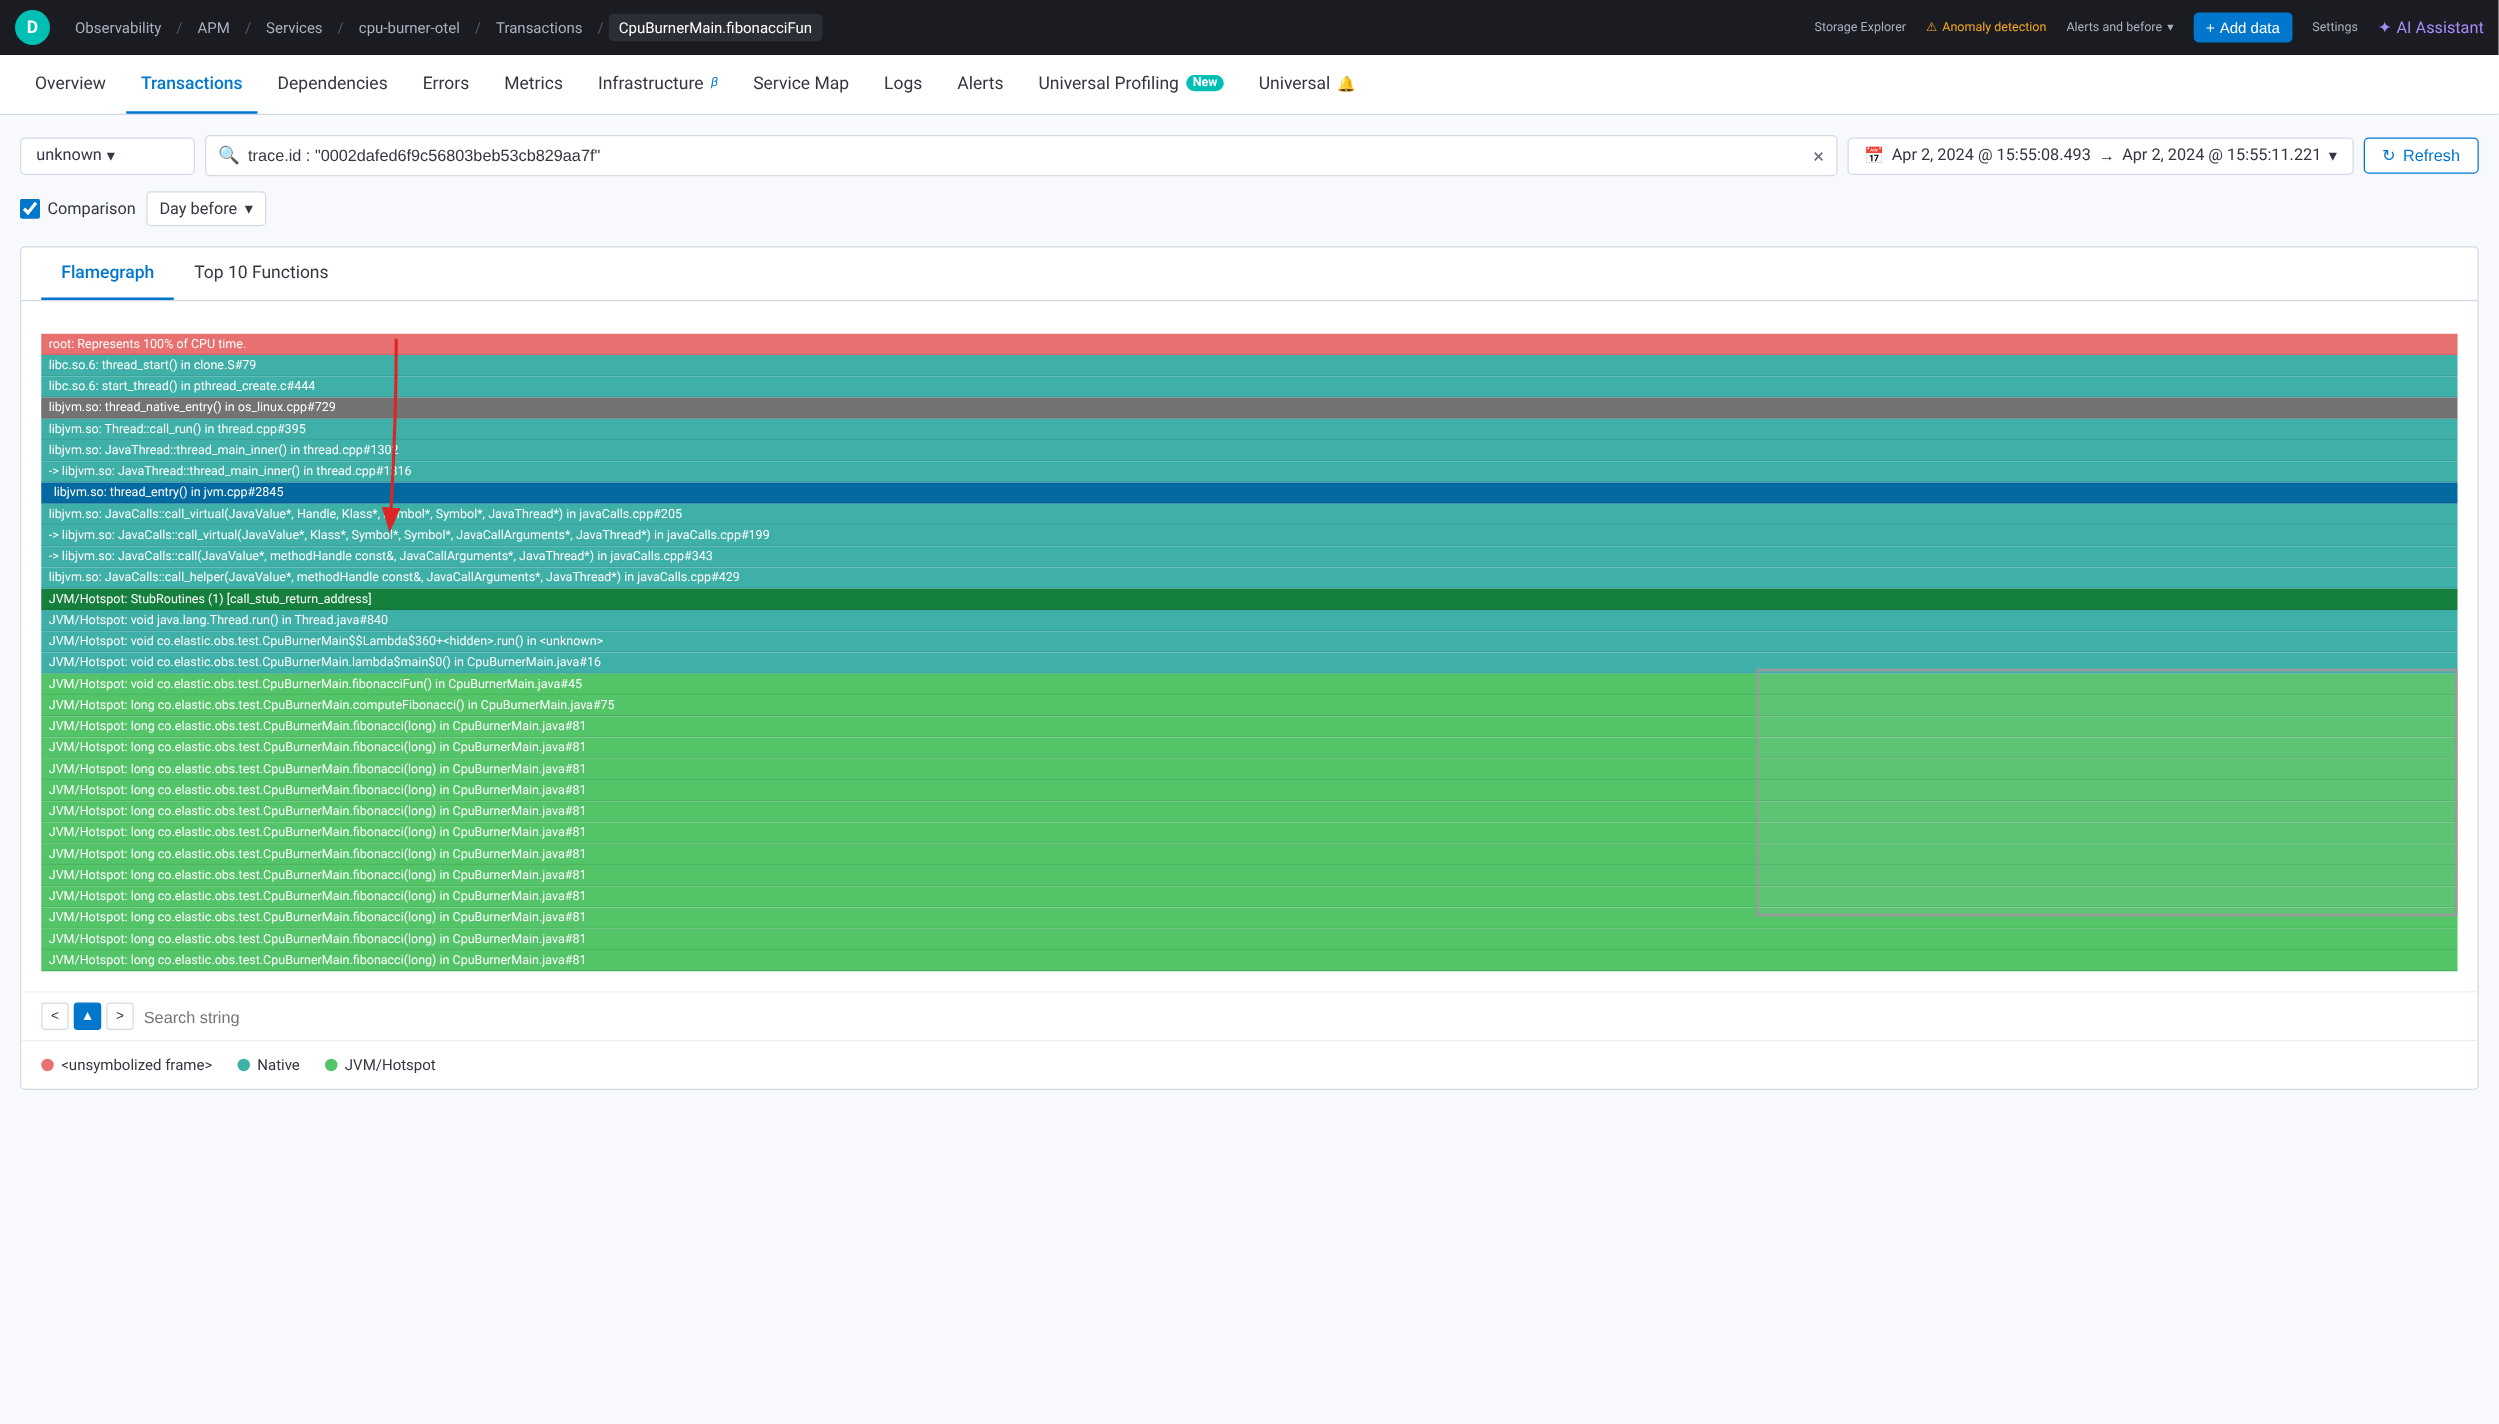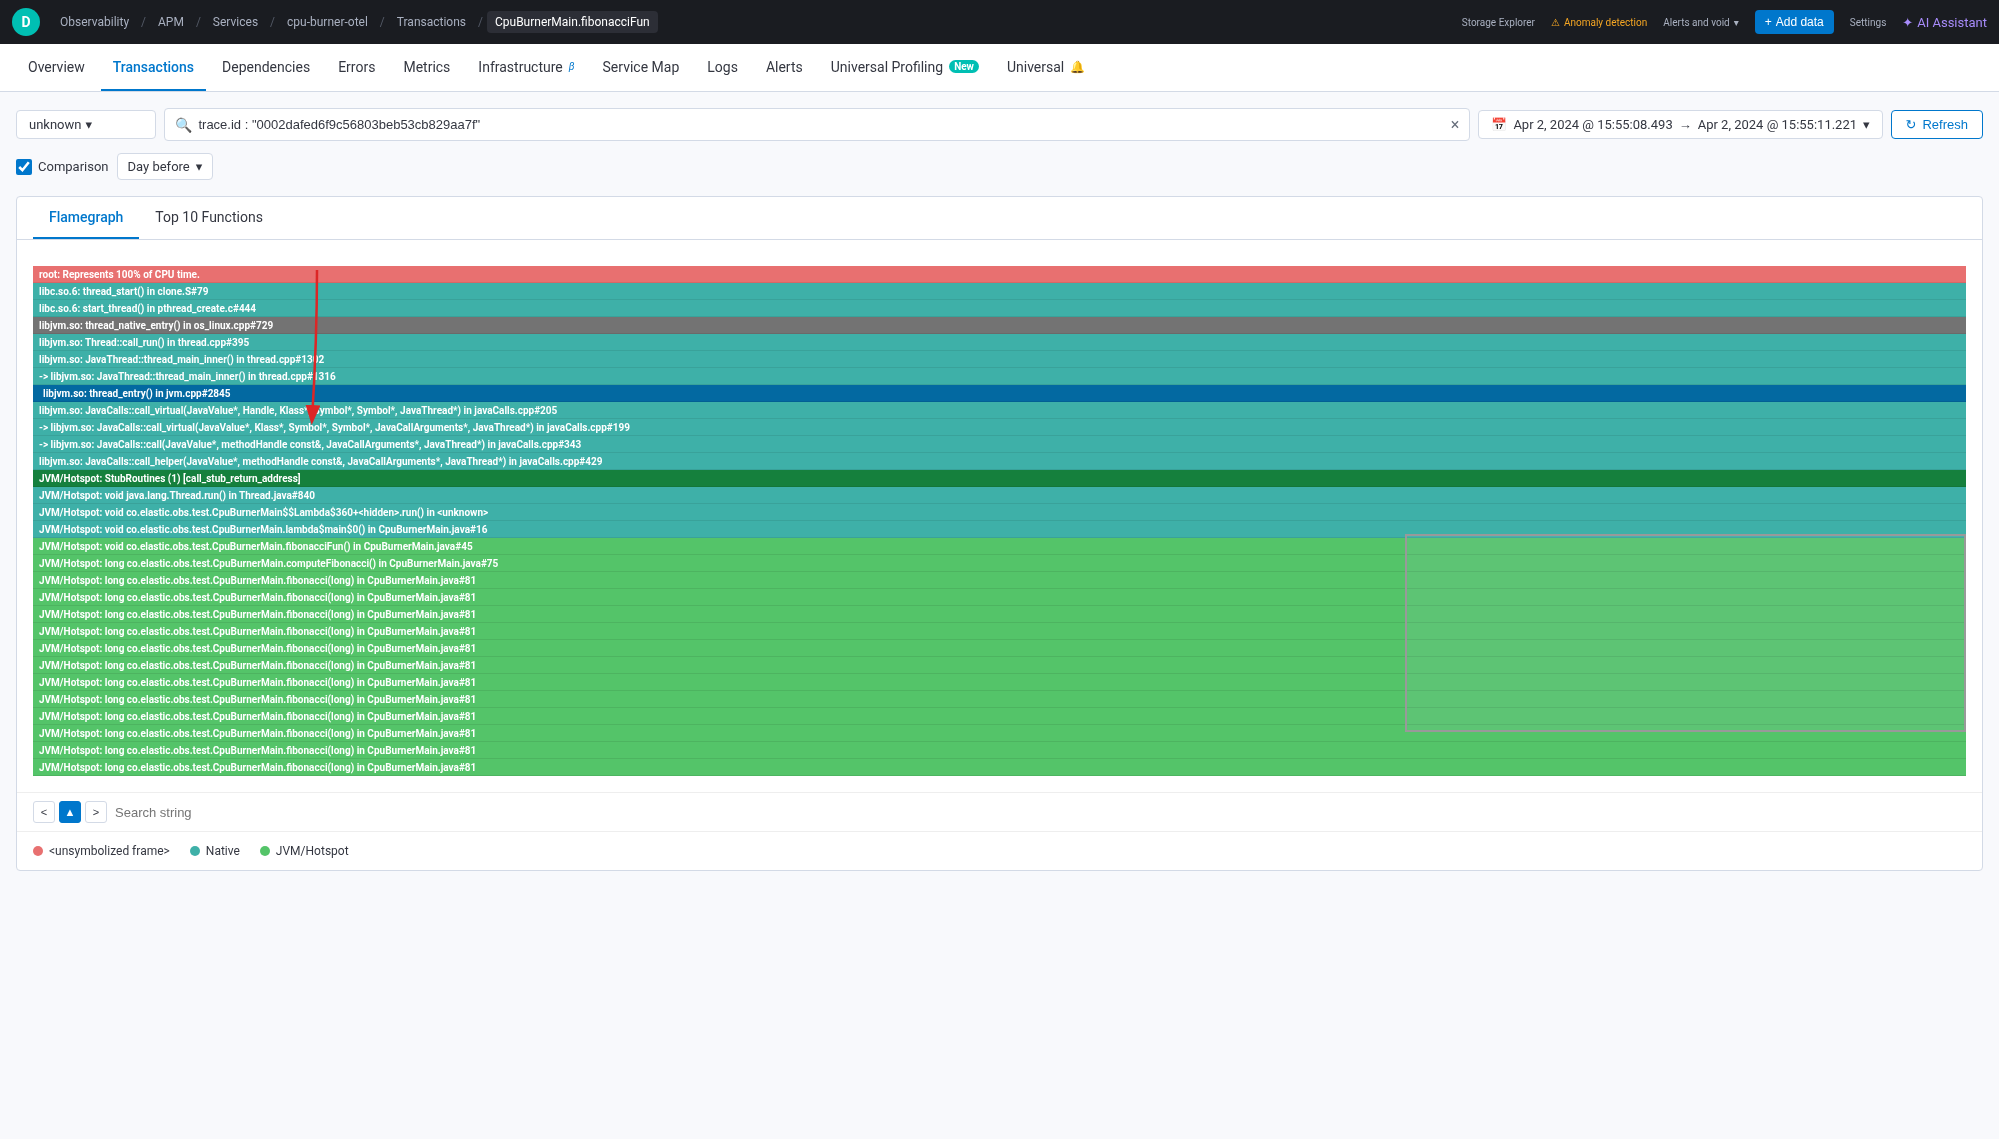--- a/index.html
+++ b/index.html
@@ -92,21 +92,21 @@
   <span class="breadcrumb-sep">/</span>
   <span class="breadcrumb-item active">CpuBurnerMain.fibonacciFun</span>
 
   <div class="nav-right">
     <span class="nav-right-item">Storage Explorer</span>
     <span class="nav-right-item anomaly">
       <span>⚠</span>
       <span>Anomaly detection</span>
     </span>
     <span class="nav-right-item">
-      <span>Alerts and void</span>
+      <span>Alerts and before</span>
       <span>▾</span>
     </span>
     <button class="add-data-btn">
       <span>+</span>
       <span>Add data</span>
     </button>
     <span class="nav-right-item">Settings</span>
     <span class="ai-btn">
       <span>✦</span>
       <span>AI Assistant</span>
@@ -190,21 +190,21 @@
         <svg width="80" height:="" 180;="" height="180" viewBox="0 0 80 180">
           <defs>
             <marker id="arrowhead" markerWidth="8" markerHeight="6" refX="6" refY="3" orient="auto">
               <polygon points="0 0, 8 3, 0 6" fill="#dc2626"></polygon>
             </marker>
           </defs>
           <path d="M 40 10 Q 40 80 35 160" stroke="#dc2626" stroke-width="2.5" fill="none" marker-end="url(#arrowhead)"></path>
         </svg>
       </div>
 
-      <div class="flame-rows-container" style="margin-top: 10px; position: relative; font-weight: bold;">
+      <div class="flame-rows-container" style="margin-top: 10px; position: relative;">
         <div id="flame-rows-container">
             <div title="root: Represents 100% of CPU time." style="display: flex; width: 100%; height: 17px; background: rgb(232, 112, 112); font-size: 10px; color: white; align-items: center; padding: 0px 6px; overflow: hidden; white-space: nowrap; cursor: pointer; border-bottom: 1px solid rgba(0, 0, 0, 0.08);">root: Represents 100% of CPU time.</div>
             <div title="libc.so.6: thread_start() in clone.S#79" style="display: flex; width: 100%; height: 17px; background: rgb(62, 176, 168); font-size: 10px; color: white; align-items: center; padding: 0px 6px; overflow: hidden; white-space: nowrap; cursor: pointer; border-bottom: 1px solid rgba(0, 0, 0, 0.08);">libc.so.6: thread_start() in clone.S#79</div>
             <div title="libc.so.6: start_thread() in pthread_create.c#444" style="display: flex; width: 100%; height: 17px; background: rgb(62, 176, 168); font-size: 10px; color: white; align-items: center; padding: 0px 6px; overflow: hidden; white-space: nowrap; cursor: pointer; border-bottom: 1px solid rgba(0, 0, 0, 0.08);">libc.so.6: start_thread() in pthread_create.c#444</div>
             <div title="libjvm.so: thread_native_entry() in os_linux.cpp#729" style="display: flex; width: 100%; height: 17px; background: #737373; font-size: 10px; color: white; align-items: center; padding: 0px 6px; overflow: hidden; white-space: nowrap; cursor: pointer; border-bottom: 1px solid rgba(0, 0, 0, 0.08);">libjvm.so: thread_native_entry() in os_linux.cpp#729</div>
             <div title="libjvm.so: Thread::call_run() in thread.cpp#395" style="display: flex; width: 100%; height: 17px; background: rgb(62, 176, 168); font-size: 10px; color: white; align-items: center; padding: 0px 6px; overflow: hidden; white-space: nowrap; cursor: pointer; border-bottom: 1px solid rgba(0, 0, 0, 0.08);">libjvm.so: Thread::call_run() in thread.cpp#395</div>
             <div title="libjvm.so: JavaThread::thread_main_inner() in thread.cpp#1302" style="display: flex; width: 100%; height: 17px; background: rgb(62, 176, 168); font-size: 10px; color: white; align-items: center; padding: 0px 6px; overflow: hidden; white-space: nowrap; cursor: pointer; border-bottom: 1px solid rgba(0, 0, 0, 0.08);">libjvm.so: JavaThread::thread_main_inner() in thread.cpp#1302</div>
             <div title="-&gt; libjvm.so: JavaThread::thread_main_inner() in thread.cpp#1316" style="display: flex; width: 100%; height: 17px; background: rgb(62, 176, 168); font-size: 10px; color: white; align-items: center; padding: 0px 6px; overflow: hidden; white-space: nowrap; cursor: pointer; border-bottom: 1px solid rgba(0, 0, 0, 0.08);">-&gt; libjvm.so: JavaThread::thread_main_inner() in thread.cpp#1316</div>
             <div title="libjvm.so: thread_entry() in jvm.cpp#2845" style="display: flex; width: 100%; height: 17px; background: #0369a1; font-size: 10px; color: white; align-items: center; padding: 0px 10px; overflow: hidden; white-space: nowrap; cursor: pointer; border-bottom: 1px solid rgba(0, 0, 0, 0.08);">libjvm.so: thread_entry() in jvm.cpp#2845</div>
             <div title="libjvm.so: JavaCalls::call_virtual(JavaValue*, Handle, Klass*, Symbol*, Symbol*, JavaThread*) in javaCalls.cpp#205" style="display: flex; width: 100%; height: 17px; background: rgb(62, 176, 168); font-size: 10px; color: white; align-items: center; padding: 0px 6px; overflow: hidden; white-space: nowrap; cursor: pointer; border-bottom: 1px solid rgba(0, 0, 0, 0.08);">libjvm.so: JavaCalls::call_virtual(JavaValue*, Handle, Klass*, Symbol*, Symbol*, JavaThread*) in javaCalls.cpp#205</div>

